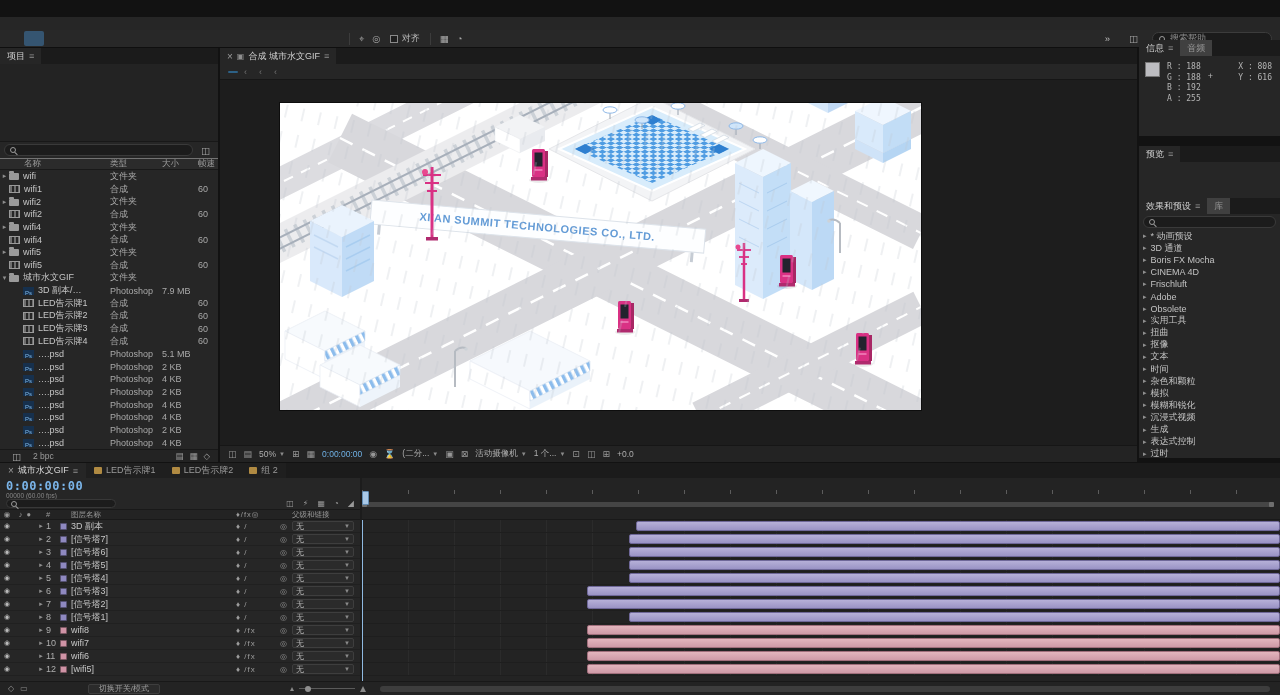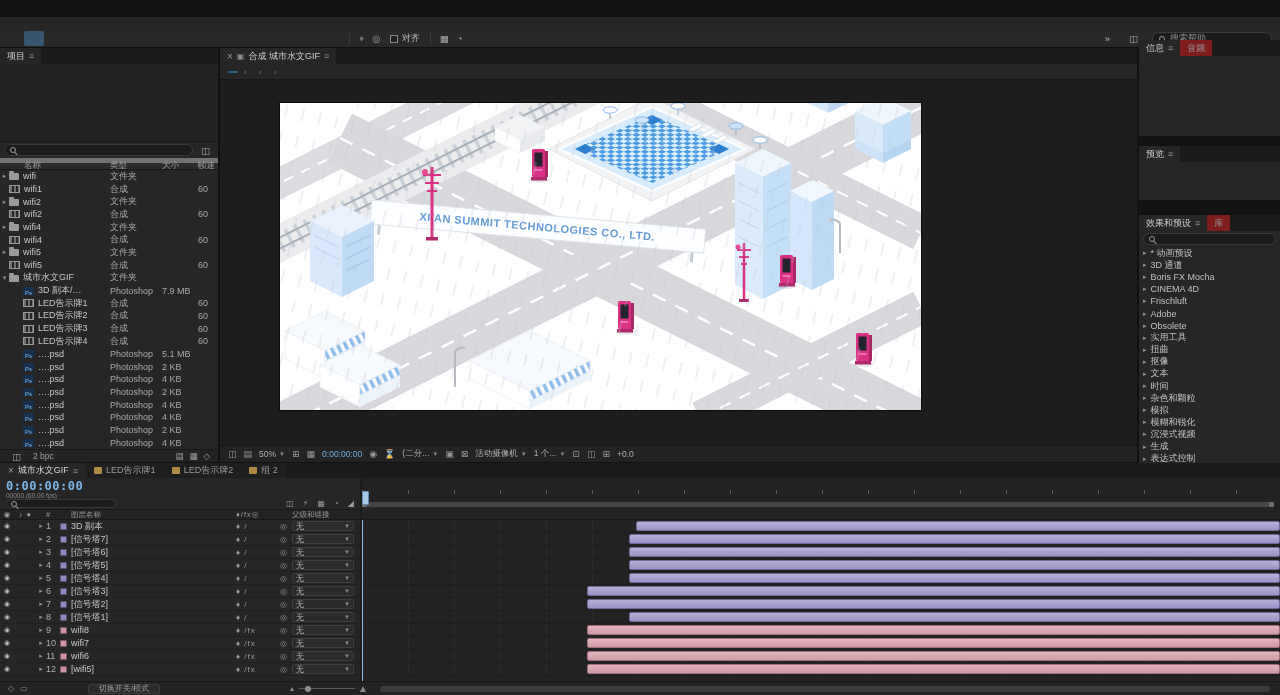--- a/index.html
+++ b/index.html
@@ -23,31 +23,31 @@
 .checkbox{width:8px;height:8px;border:1px solid #8a8a8a;background:#1e1e1e;flex:none}
 .ws-group{margin-left:auto;display:flex;align-items:center;gap:15px;font-size:9.5px;color:#bdbdbd}
 .ws.active{color:#6fb3e8}
 .searchbox{display:flex;align-items:center;gap:5px;background:#1b1b1b;border:1px solid #3c3c3c;border-radius:8px;height:13px;padding:0 6px;width:120px;font-size:9px;color:#8d8d8d;margin-left:10px;margin-right:4px}
 .mag{position:relative;width:6px;height:6px;border:1px solid #9a9a9a;border-radius:50%;flex:none}
 .mag::after{content:"";position:absolute;width:4px;height:1px;background:#9a9a9a;right:-3px;bottom:-2px;transform:rotate(45deg)}
 
 
 .tabstrip{height:16px;background:#1b1b1b;display:flex;align-items:stretch;font-size:9px;flex:none}
 .tab{display:flex;align-items:center;gap:4px;padding:0 7px;background:#262626;color:#cfcfcf}
-.tab.inactive{background:#7f1d1d;color:#969696}
+.tab.inactive{background:#404040;color:#969696}
 .menu-ic{color:#8f8f8f;font-size:9px}
 .close-ic{color:#9a9a9a;font-size:10px}
 .vtab-ic{color:#8f8f8f;font-size:8px}
 
 
 #project{position:absolute;left:0;top:48px;width:218px;height:414px;background:#262626;display:flex;flex-direction:column}
 .proj-preview{height:78px;background:#232323;border-bottom:1px solid #181818}
 .proj-search{height:16px;display:flex;align-items:center;padding:2px 4px;gap:4px}
 .search-input{flex:1;height:12px;background:#1c1c1c;border:1px solid #3a3a3a;border-radius:7px;display:flex;align-items:center;padding:0 5px;gap:4px}
-.proj-header{height:12px;background:#2b2b2b;border-top:5px solid #737373;border-bottom:1px solid #191919;display:flex;align-items:center;font-size:8.5px;color:#9c9c9c}
+.proj-header{height:12px;background:#2b2b2b;border-top:1px solid #737373;border-bottom:1px solid #191919;display:flex;align-items:center;font-size:8.5px;color:#9c9c9c}
 .ph-name{flex:1;padding-left:24px}
 .ph-type{width:52px;flex:none}
 .ph-size{width:36px;flex:none}
 .ph-rate{width:20px;flex:none;overflow:hidden;white-space:nowrap}
 .proj-rows{height:279px;overflow:hidden}
 .prow{display:flex;align-items:center;height:12.7px;font-size:9px;color:#c6c6c6}
 .p-exp{width:9px;text-align:center;color:#8f8f8f;font-size:7px;flex:none}
 .prow.child .p-exp{width:23px}
 .p-ic{flex:none;margin-right:4px;width:11px;height:8px;position:relative}
 .k-folder .p-ic{background:#9a9a9a;width:10px;height:7px;border-radius:1px;margin-top:1px}
@@ -73,21 +73,21 @@
 .vtoolbar{height:17px;background:#232323;border-top:1px solid #161616;display:flex;align-items:center;gap:7px;padding:0 8px;font-size:8.5px;color:#aeaeae;flex:none}
 .vt-ic{color:#979797;font-size:9px}
 .vt-dd{display:flex;align-items:center;gap:3px}
 .vt-caret{font-size:6px;color:#8a8a8a}
 .vt-time{color:#6fb0e4}
 
 
 #info,#preview,#fxp{position:absolute;left:1139px;width:141px;background:#262626;display:flex;flex-direction:column}
 #info{top:40px;height:96px}
 #preview{top:146px;height:54px}
-#fxp{top:215px;height:260px}
+#fxp{top:198px;height:260px}
 .info-body{display:flex;padding:6px 6px;gap:7px;font-size:8px;color:#b5b5b5;font-family:"DejaVu Sans Mono",monospace}
 .swatch{width:15px;height:15px;background:#bdbdc1;border:1px solid #777;flex:none}
 .rgba div,.xy div{line-height:10.5px;white-space:nowrap}
 .xy{margin-left:auto;padding-right:2px}
 .plus{color:#b5b5b5;font-size:9px;margin-top:9px;font-family:"Liberation Sans",sans-serif}
 .pv-body{display:flex;gap:8px;padding:6px 8px;font-size:8px;color:#cfcfcf}
 .pv-btn{min-width:10px;text-align:center}
 .fx-search{padding:2px 4px;flex:none}
 .fx-list{flex:1;overflow:hidden;font-size:9px;color:#c2c2c2}
 .fx-row{display:flex;align-items:center;height:12.1px;padding-left:4px;gap:4px}
@@ -692,20 +692,34 @@
   <div id="info">
     <div class="tabstrip">
       <div class="tab">
           <span>信息</span>
           <span class="menu-ic">≡</span>
         </div>
       <div class="tab inactive">
           <span>音频</span>
         </div>
     </div>
+    <div class="info-body">
+      <span class="swatch"></span>
+      <span class="rgba">
+        <div>R : 188</div>
+          <div>G : 188</div>
+          <div>B : 192</div>
+          <div>A : 255</div>
+      </span>
+      <span class="plus">+</span>
+      <span class="xy">
+        <div>X : 808</div>
+          <div>Y : 616</div>
+      </span>
+    </div>
   </div>
 
   <div id="preview">
     <div class="tabstrip">
       <div class="tab">
           <span>预览</span>
           <span class="menu-ic">≡</span>
         </div>
     </div>
     <div class="pv-body">

